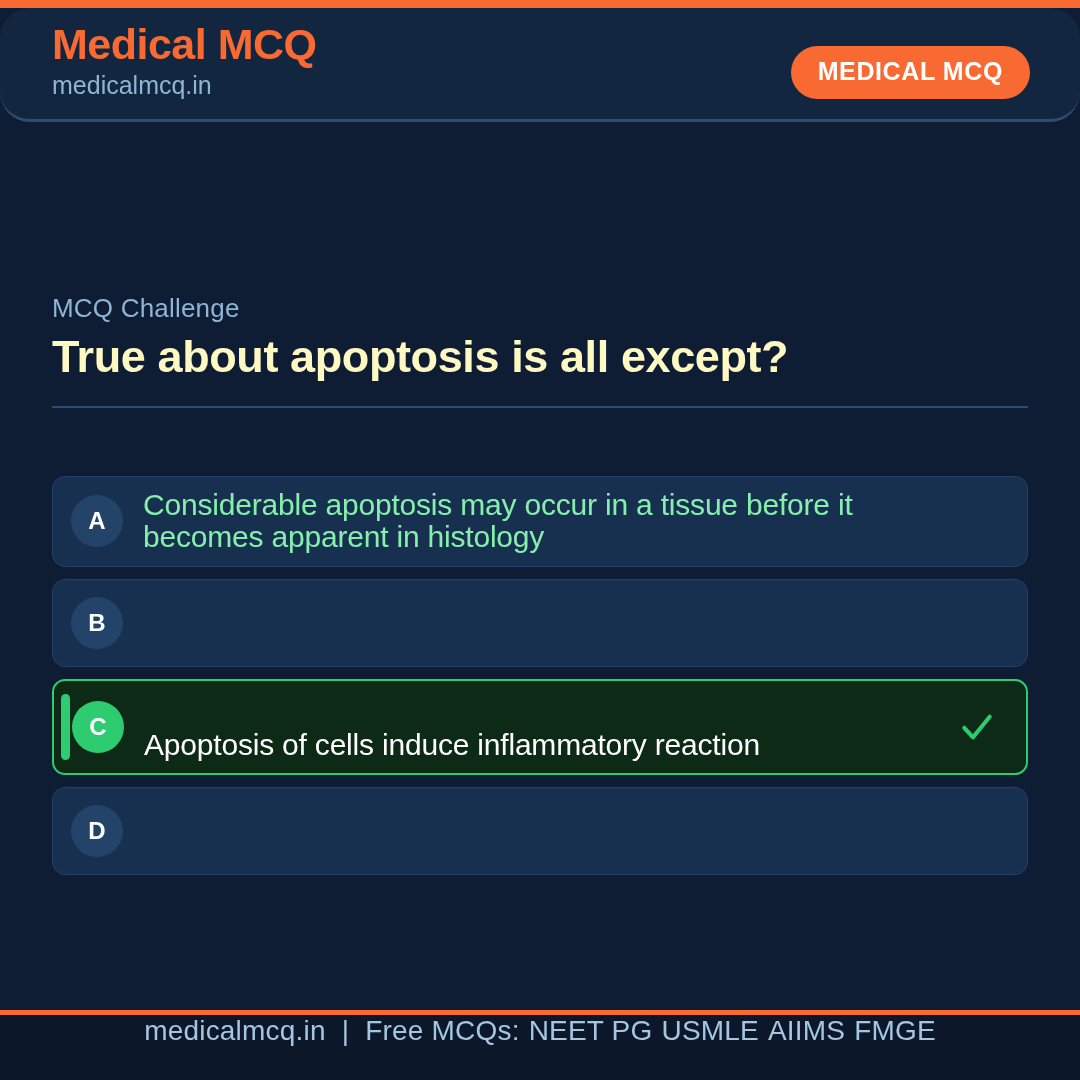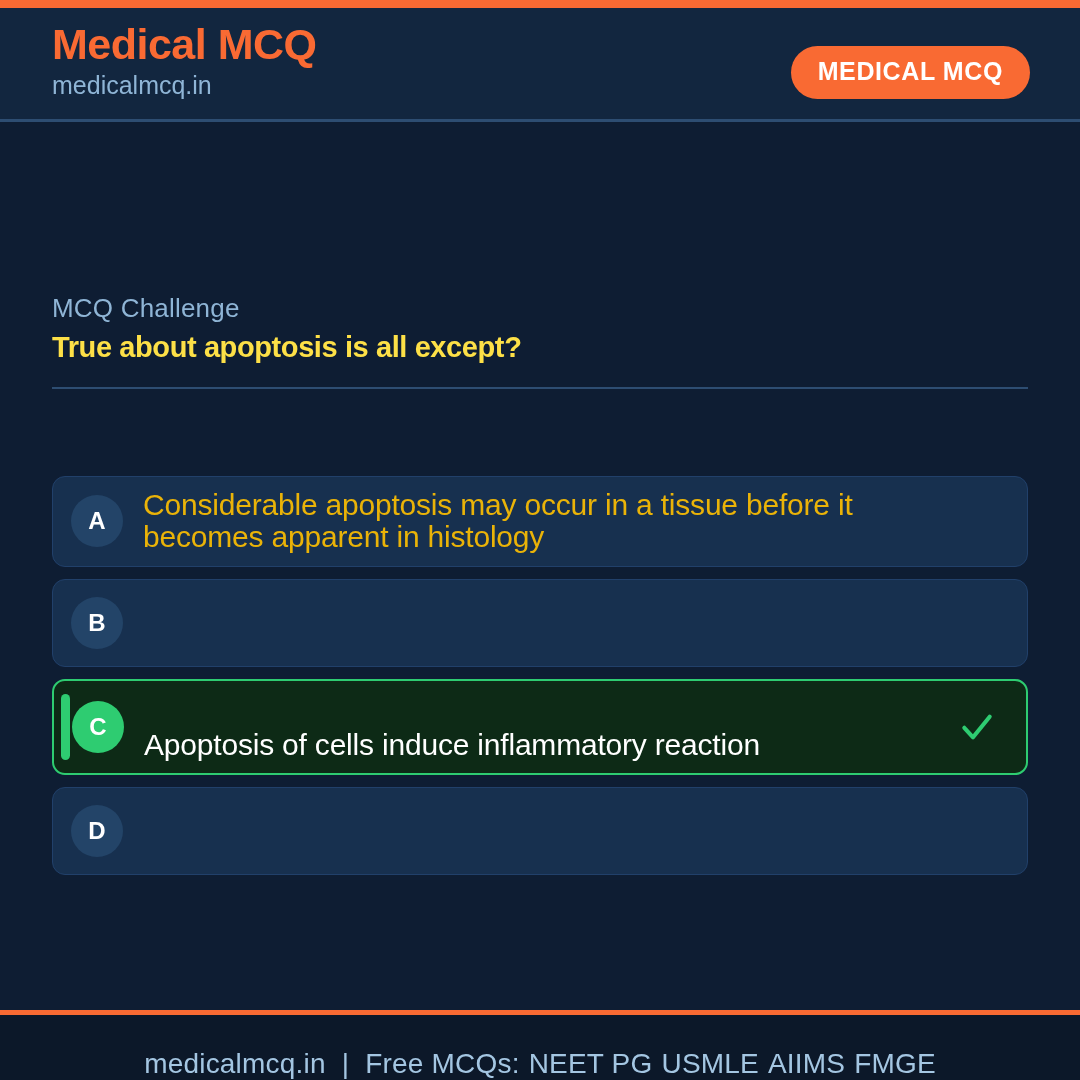--- a/index.html
+++ b/index.html
@@ -26,20 +26,21 @@
   }
 
   
   .header {
     position: absolute;
     top: 8px; left: 0;
     width: 1080px;
     height: 114px;
     background: #12263f;
     border-bottom: 3px solid #2d4d72;
+    border-radius: 30px;
   }
 
   .brand {
     position: absolute;
     left: 52px;
     top: 14px;
   }
   .brand-title {
     font-size: 43px;
     font-weight: bold;
@@ -84,23 +85,23 @@
   }
 
   .q-eyebrow {
     font-size: 26px;
     color: #8fb5d6;
     letter-spacing: 0.2px;
     margin-bottom: 6px;
   }
 
   .q-title {
-    font-size: 29px;
-    font-weight: bold;
-    color: #fde047;
+    font-size: 45px;
+    font-weight: bold;
+    color: #fef9c3;
     line-height: 1.2;
     letter-spacing: -0.4px;
     max-width: 810px;
   }
 
   .q-divider {
     margin-top: 22px;
     width: 976px;
     height: 2px;
     background: #2d4d72;
@@ -138,21 +139,21 @@
     font-weight: bold;
     display: flex;
     align-items: center;
     justify-content: center;
     margin-right: 20px;
   }
 
   .option-text {
     font-size: 30px;
     line-height: 1.08;
-    color: #eab308;
+    color: #86efac;
     letter-spacing: -0.2px;
     padding-right: 4px;
   }
 
   
   .option.is-correct {
     background: #0d2a16;
     border: 2px solid #2ecc71;
   }
   .option.is-correct .option-badge {
@@ -193,21 +194,21 @@
 
   
   .footer {
     position: absolute;
     bottom: 0; left: 0;
     width: 1080px;
     height: 70px;
     background: #0c1829;
     border-top: 5px solid #f96a33;
     display: flex;
-    align-items: flex-end;
+    align-items: flex-start;
     justify-content: center;
   }
   .footer-text {
     font-size: 28px;
     color: #a4c6e2;
     letter-spacing: 0.2px;
     white-space: nowrap;
   }
   .footer-sep { padding: 0 16px; }
   .footer-exam { padding-left: 9px; }

